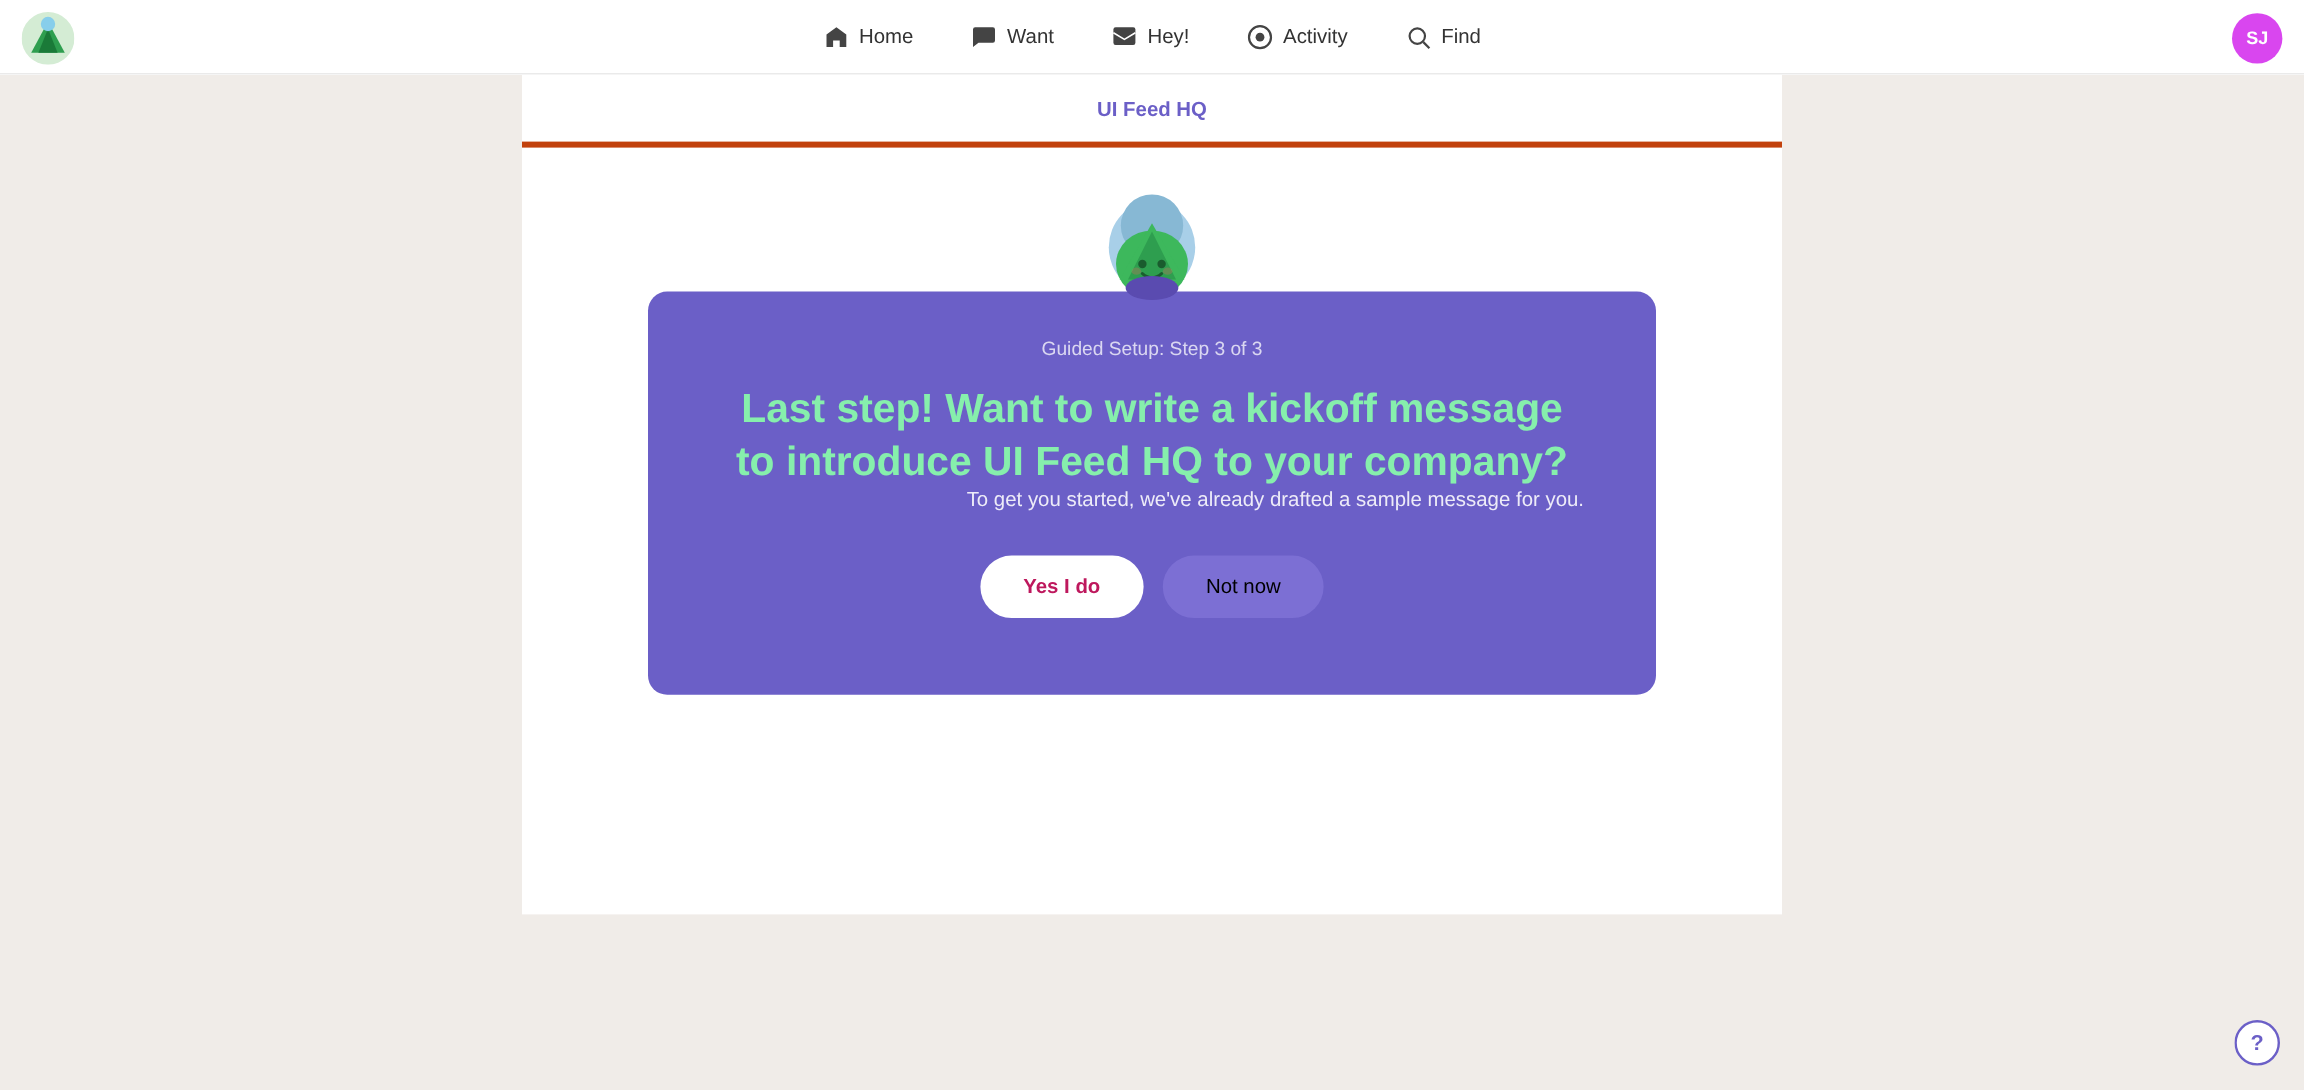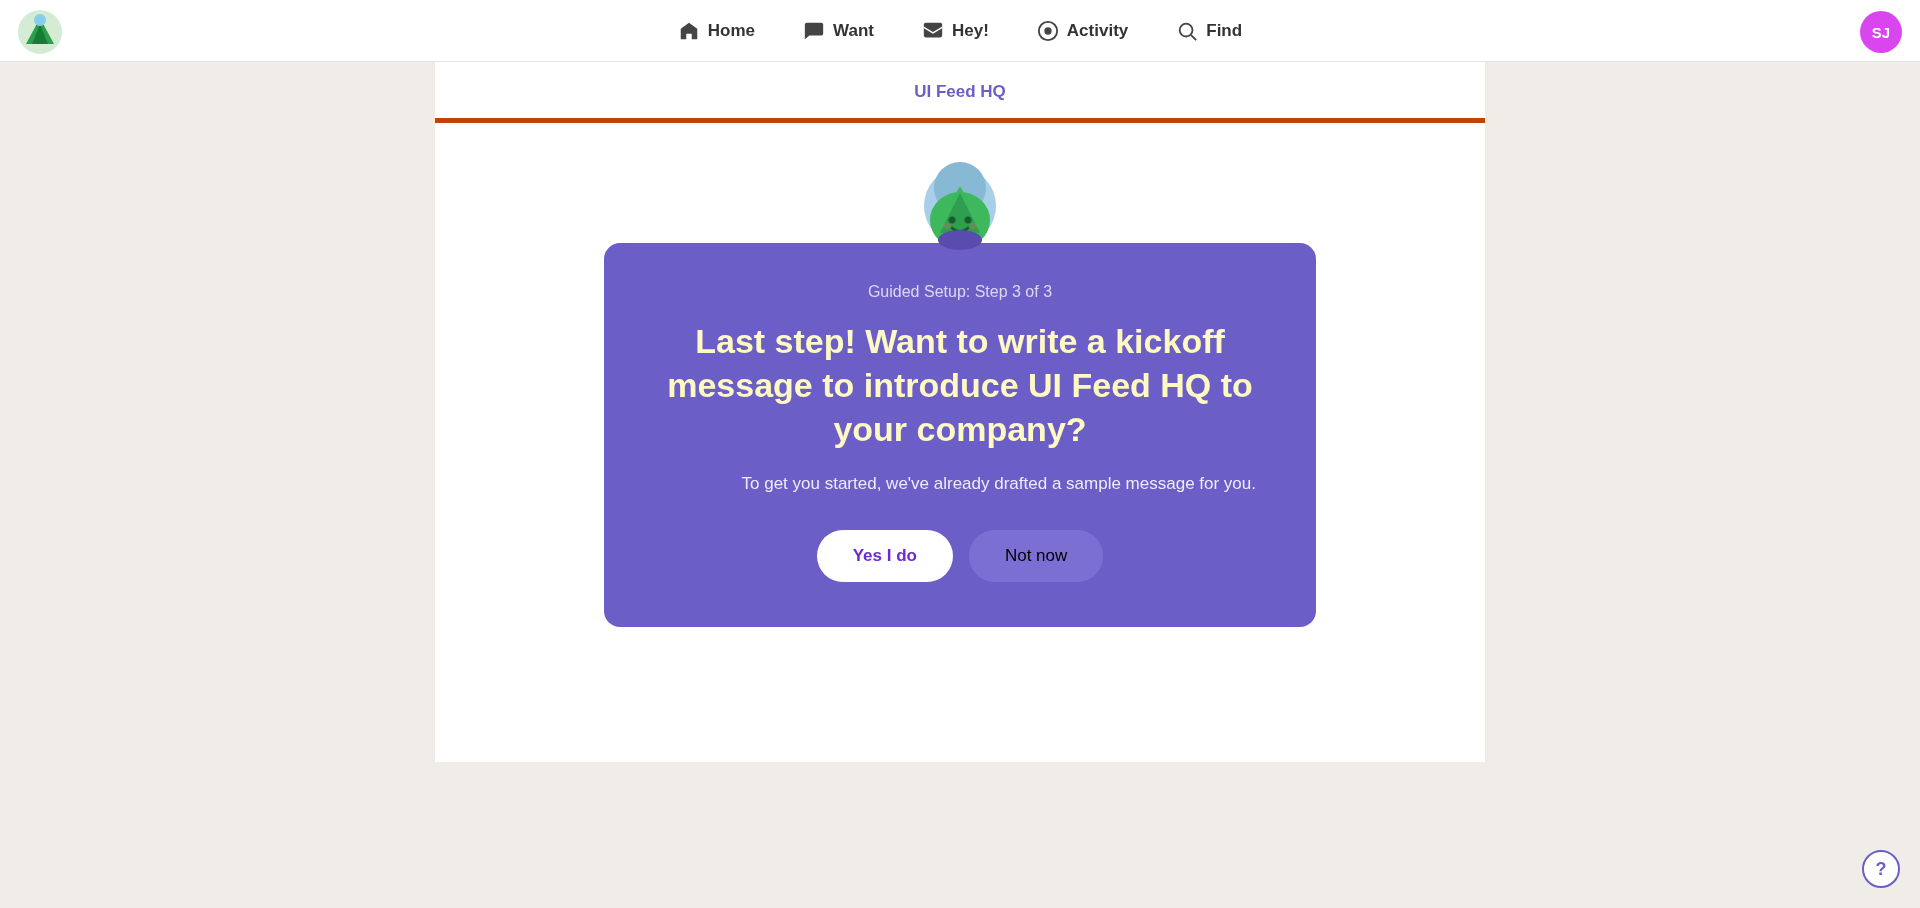--- a/index.html
+++ b/index.html
@@ -27,21 +27,21 @@
       gap: 48px;
       z-index: 100;
       border-bottom: 1px solid #e5e5e5;
     }
 
     .nav-item {
       display: flex;
       align-items: center;
       gap: 8px;
       font-size: 17px;
-      font-weight: 700;
+      font-weight: 400;
       color: #333;
       cursor: pointer;
       text-decoration: none;
     }
 
     .nav-item svg {
       width: 22px;
       height: 22px;
       fill: #444;
     }
@@ -143,61 +143,60 @@
       justify-content: center;
     }
 
     .mascot-svg {
       width: 110px;
       height: 110px;
     }
 
     
     .dialog-box {
-      width: 712px;
+      width: 840px;
       background: #6b5fc7;
       border-radius: 16px;
-      padding: 40px 60px 45px;
+      padding: 40px 60px 64px;
       text-align: center;
       margin-top: -30px;
       position: relative;
     }
 
     .dialog-step {
       font-size: 16px;
       color: rgba(255,255,255,0.75);
       margin-bottom: 18px;
       font-weight: 400;
     }
 
     .dialog-title {
       font-size: 34px;
       font-weight: 700;
-      color: #fef9c3;
+      color: #86efac;
       line-height: 1.3;
-      margin-bottom: 22px;
     }
 
     .dialog-subtitle {
       font-size: 17px;
       color: rgba(255,255,255,0.88);
       margin-bottom: 36px;
       font-weight: 400;
       text-align: right;
     }
 
     .dialog-buttons {
       display: flex;
       justify-content: center;
       gap: 16px;
     }
 
     .btn-yes {
       background: #fff;
-      color: #6d28d9;
+      color: #be185d;
       border: none;
       border-radius: 999px;
       padding: 16px 36px;
       font-size: 17px;
       font-weight: 600;
       cursor: pointer;
     }
 
     .btn-no {
       background: #7c6fd4;

